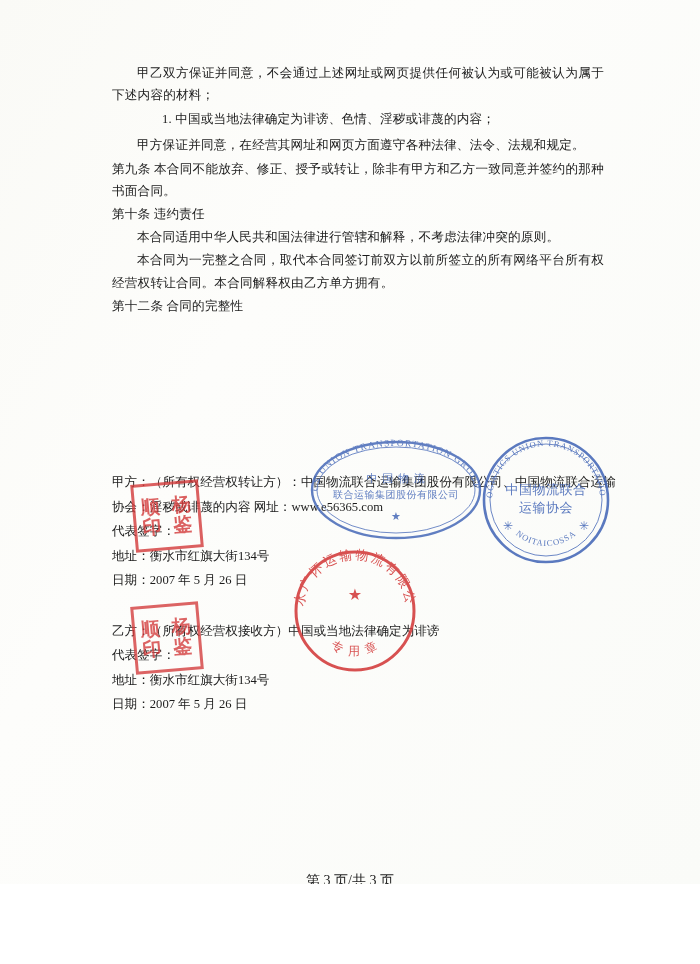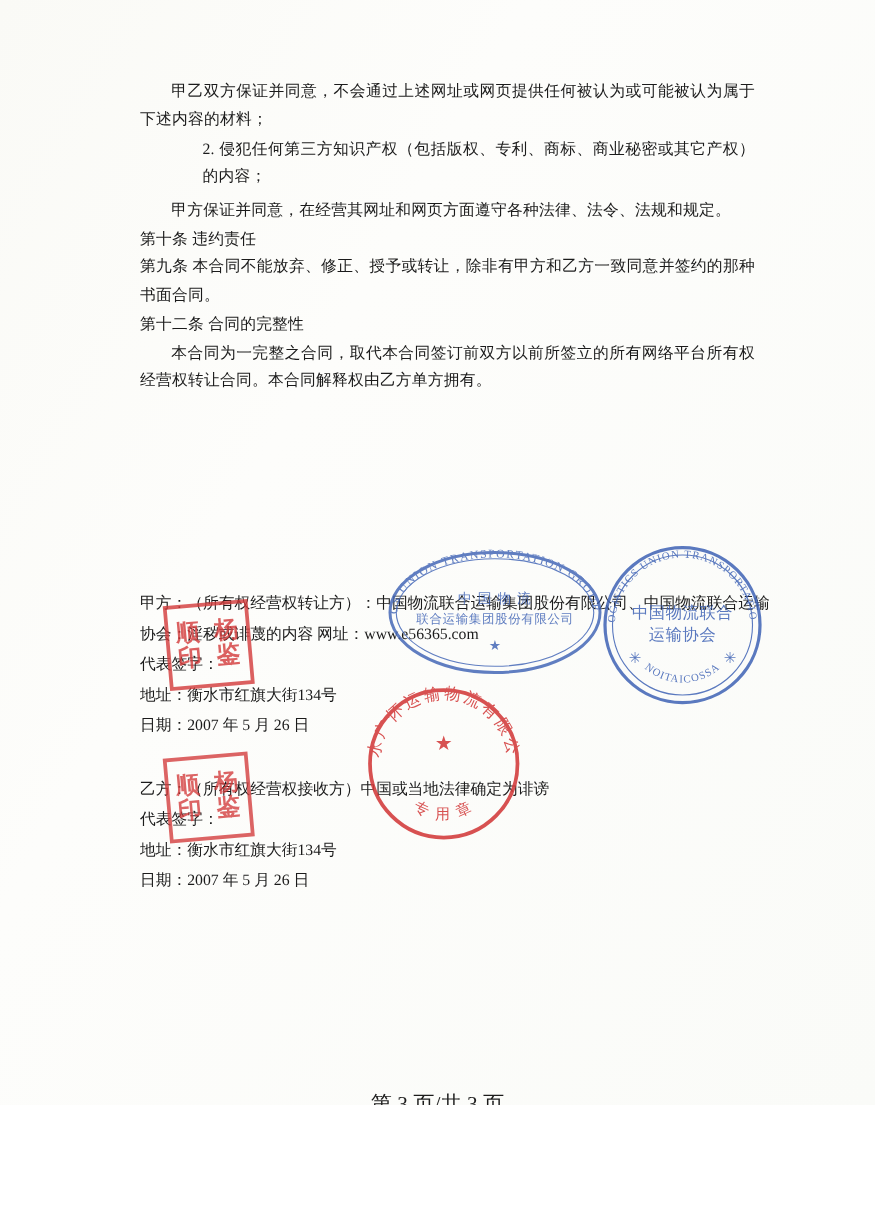--- a/index.html
+++ b/index.html
@@ -63,21 +63,21 @@
     color: #1b1b1b;
   }
   .sig-line { margin: 0; white-space: nowrap; }
   .sig-gap { height: 26px; }
   .footer {
     position: absolute;
     left: 0;
     top: 872px;
     width: 700px;
     text-align: center;
-    font-size: 17px;
+    font-size: 14px;
     color: #1b1b1b;
   }
 
   
   .stamp { position: absolute; pointer-events: none; }
 
   
   .stamp-oval-blue {
     left: 308px;
     top: 438px;
@@ -138,32 +138,33 @@
 </head>
 <body>
 
 <div class="page">
   <div class="paper-tint"></div>
 
   <div class="content">
     <p class="p indent2">甲乙双方保证并同意，不会通过上述网址或网页提供任何被认为或可能被认为属于下述内容的材料；</p>
 
     <p class="p list-item">
-      <span>2.</span>
-      <span>侵犯任何第三方知识产权（包括版权、专利、商标、商业秘密或其它产权）的内容；</span>
+      <span>1.</span>
+      <span>中国或当地法律确定为诽谤、色情、淫秽或诽蔑的内容；</span>
     </p>
 
     <p class="p indent2 gap-sm">甲方保证并同意，在经营其网址和网页方面遵守各种法律、法令、法规和规定。</p>
+    <p class="p">第九条  本合同不能放弃、修正、授予或转让，除非有甲方和乙方一致同意并签约的那种书面合同。</p>
+
     <p class="p clause-title gap-md">第十条   违约责任</p>
 
-    <p class="p">第九条  本合同不能放弃、修正、授予或转让，除非有甲方和乙方一致同意并签约的那种书面合同。</p>
-
-
+    <p class="p indent2">本合同适用中华人民共和国法律进行管辖和解释，不考虑法律冲突的原则。</p>
+
+    <p class="p indent2">本合同为一完整之合同，取代本合同签订前双方以前所签立的所有网络平台所有权经营权转让合同。本合同解释权由乙方单方拥有。</p>
     <p class="p clause-title">第十二条   合同的完整性</p>
-    <p class="p indent2">本合同为一完整之合同，取代本合同签订前双方以前所签立的所有网络平台所有权经营权转让合同。本合同解释权由乙方单方拥有。</p>
   </div>
 
   <div class="sig-block">
     <p class="sig-line">甲方：（所有权经营权转让方）：中国物流联合运输集团股份有限公司、中国物流联合运输</p>
     <p class="sig-line">协会：淫秽或诽蔑的内容   网址：www.e56365.com</p>
     <p class="sig-line">代表签字：</p>
     <p class="sig-line">地址：衡水市红旗大街134号</p>
     <p class="sig-line">日期：2007 年 5 月 26 日</p>
     <div class="sig-gap"></div>
     <p class="sig-line">乙方：（所有权经营权接收方）中国或当地法律确定为诽谤</p>

